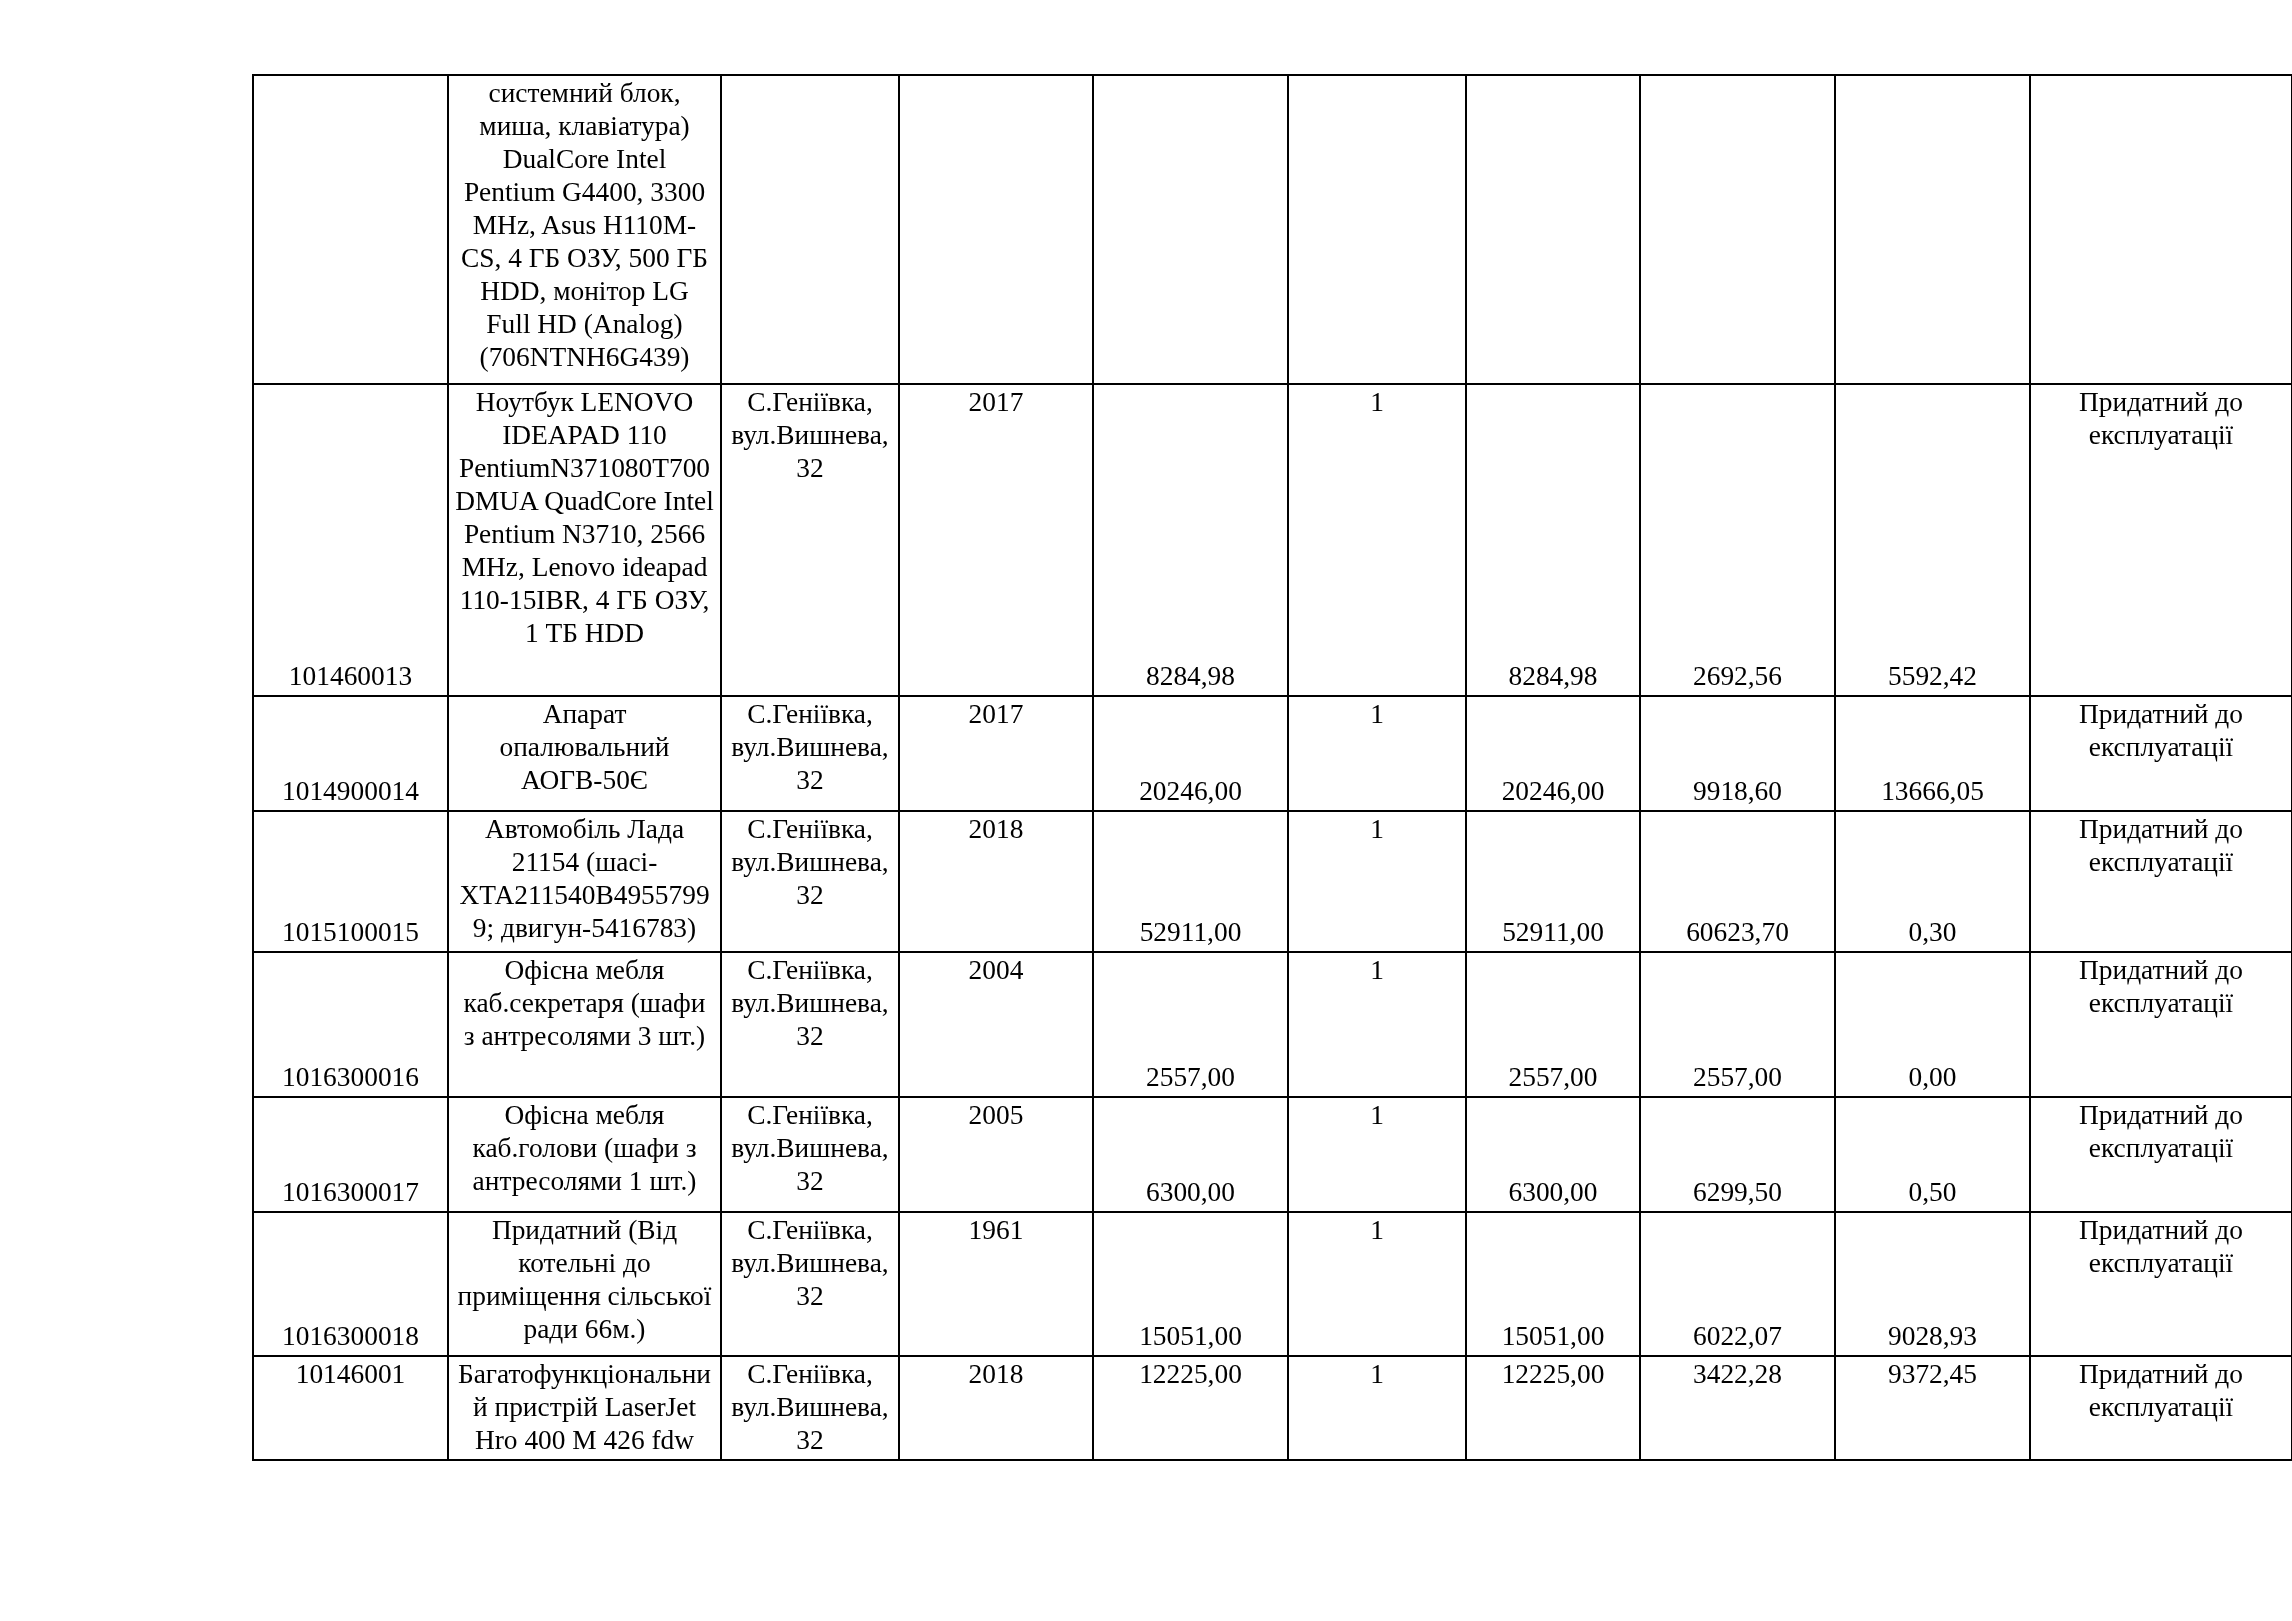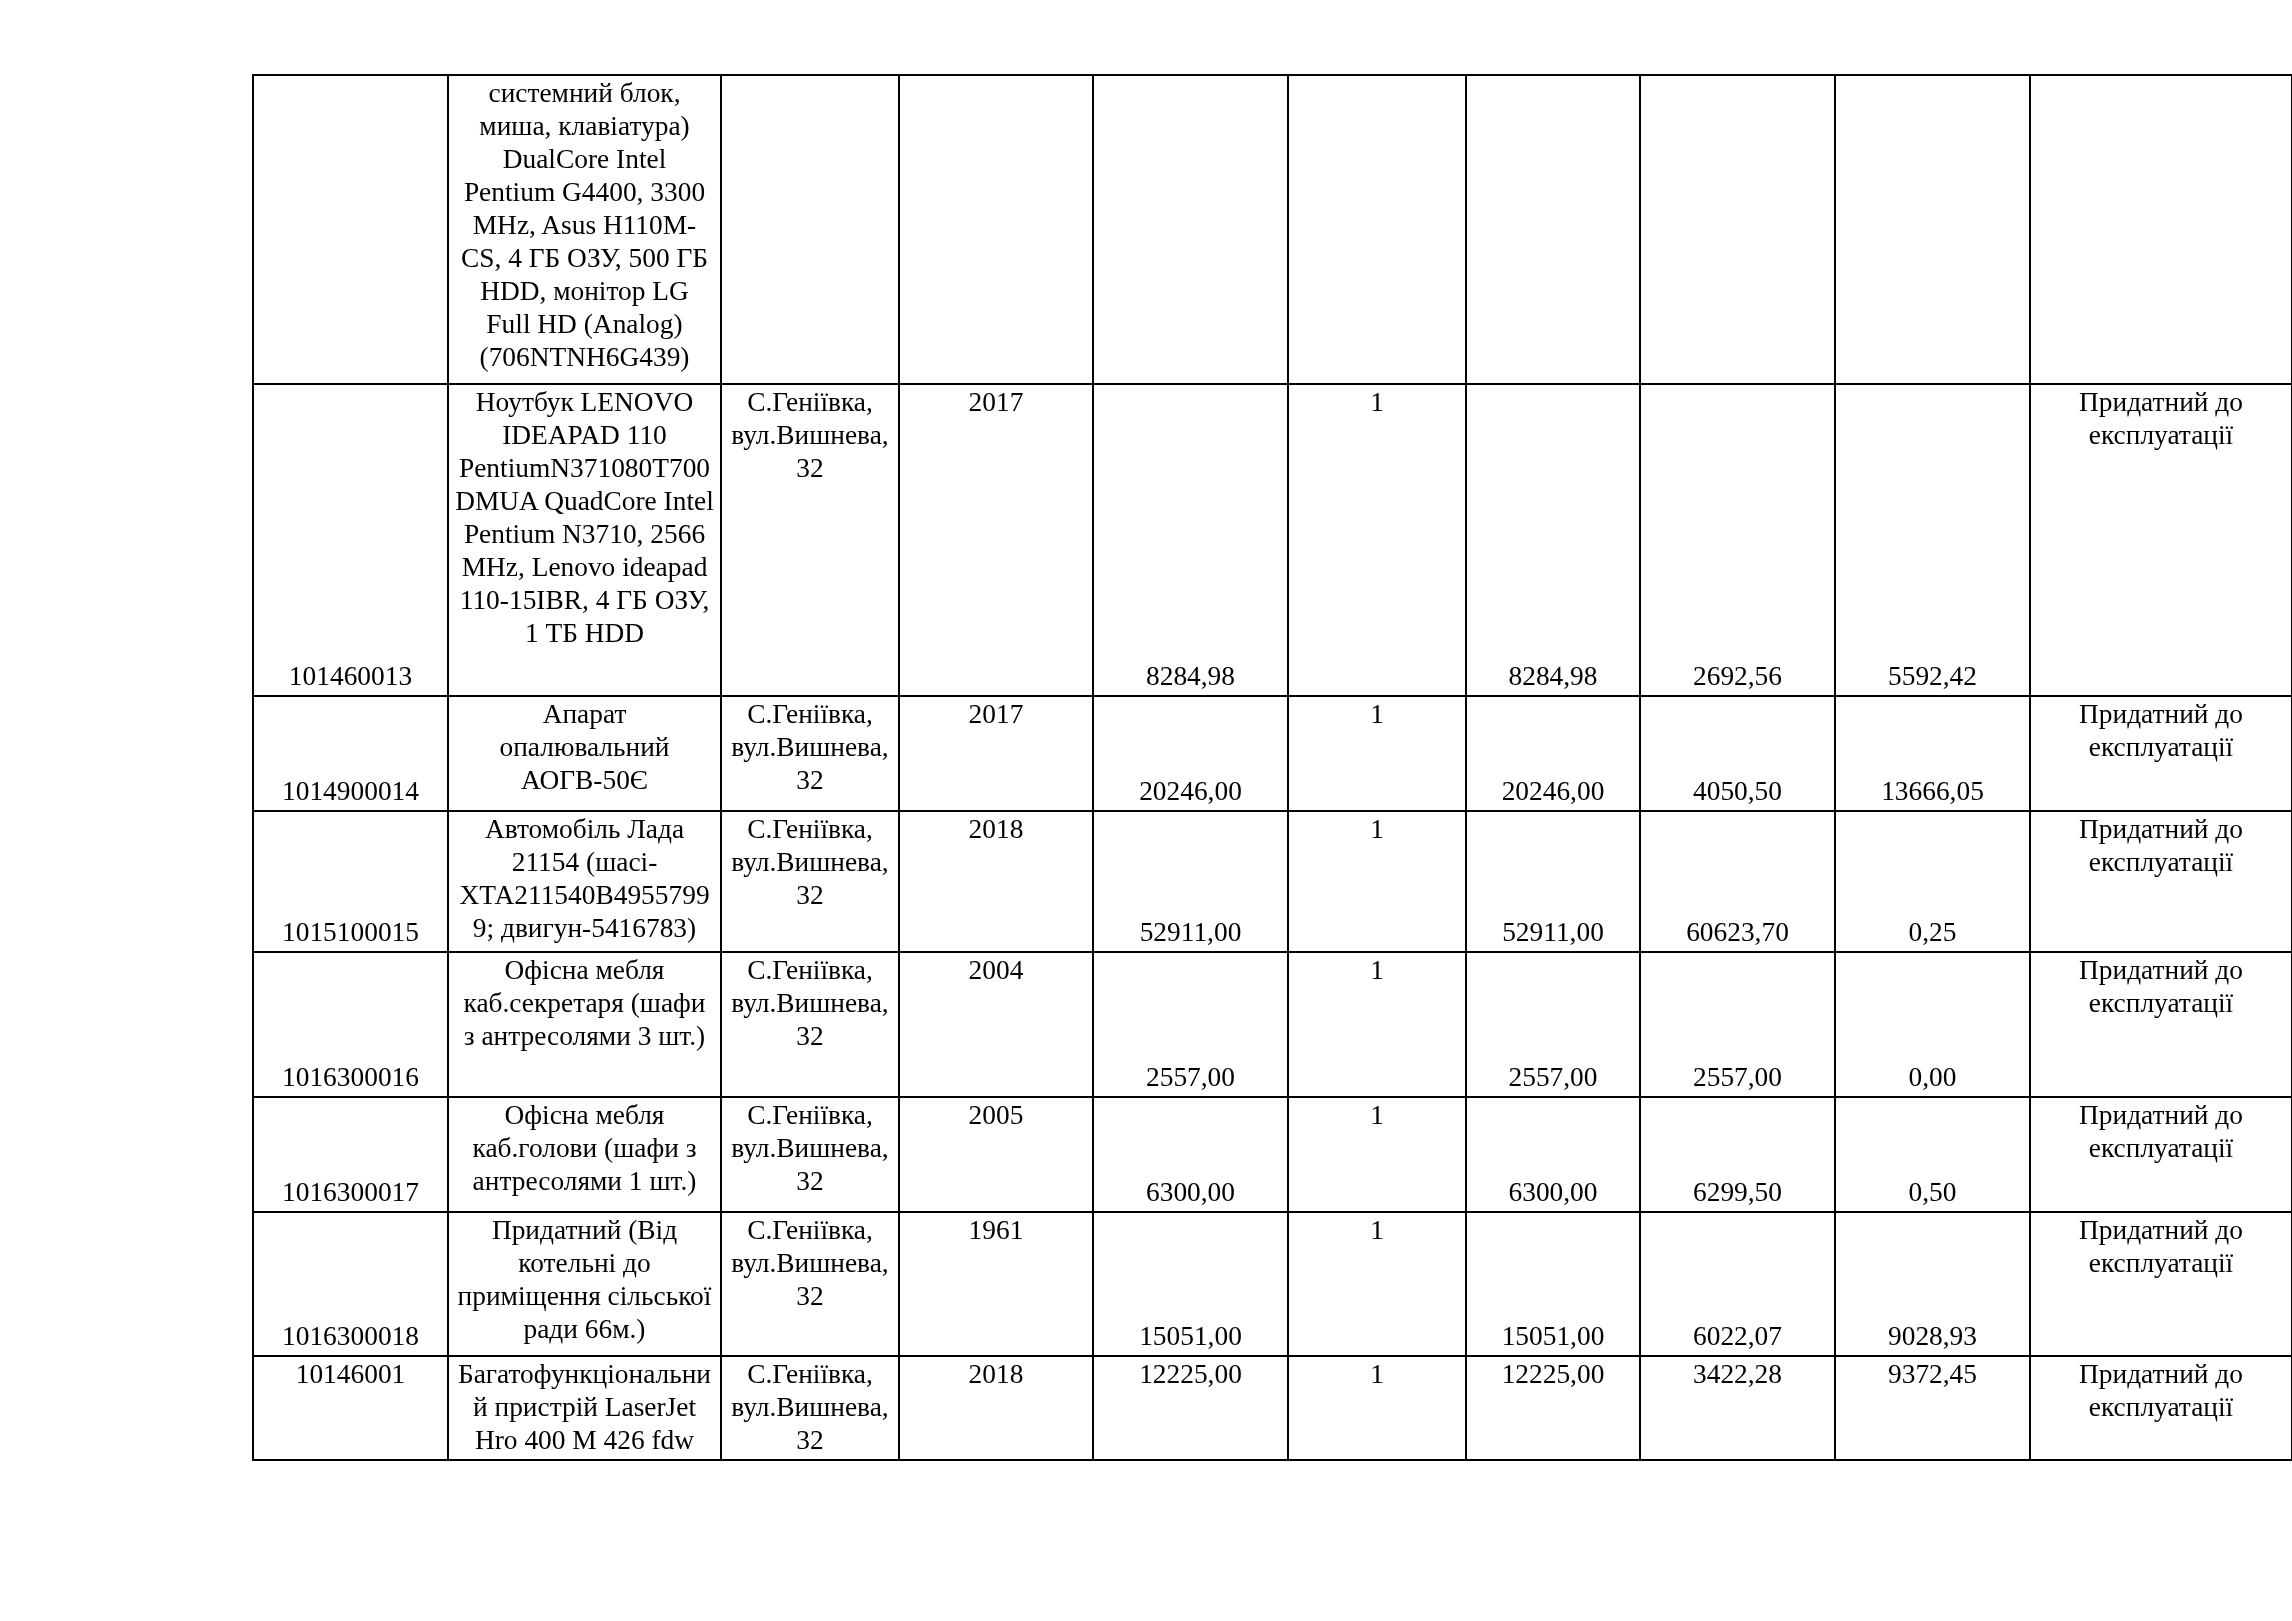--- a/index.html
+++ b/index.html
@@ -87,34 +87,34 @@
         <td class="vt">Придатний до експлуатації</td>
       </tr>
       <tr style="height:115px">
         <td class="vb">1014900014</td>
         <td class="vt">Апарат опалювальний АОГВ-50Є</td>
         <td class="vt">С.Геніївка, вул.Вишнева,32</td>
         <td class="vt">2017</td>
         <td class="vb">20246,00</td>
         <td class="vt">1</td>
         <td class="vb">20246,00</td>
-        <td class="vb">4050,50</td>
+        <td class="vb">9918,60</td>
         <td class="vb">13666,05</td>
         <td class="vt">Придатний до експлуатації</td>
       </tr>
       <tr style="height:141px">
         <td class="vb">1015100015</td>
         <td class="vt">Автомобіль Лада 21154 (шасі-ХТА211540В49557999; двигун-5416783)</td>
         <td class="vt">С.Геніївка, вул.Вишнева,32</td>
         <td class="vt">2018</td>
         <td class="vb">52911,00</td>
         <td class="vt">1</td>
         <td class="vb">52911,00</td>
         <td class="vb">60623,70</td>
-        <td class="vb">0,25</td>
+        <td class="vb">0,30</td>
         <td class="vt">Придатний до експлуатації</td>
       </tr>
       <tr style="height:145px">
         <td class="vb">1016300016</td>
         <td class="vt">Офісна мебля каб.секретаря (шафи з антресолями 3 шт.)</td>
         <td class="vt">С.Геніївка, вул.Вишнева,32</td>
         <td class="vt">2004</td>
         <td class="vb">2557,00</td>
         <td class="vt">1</td>
         <td class="vb">2557,00</td>

